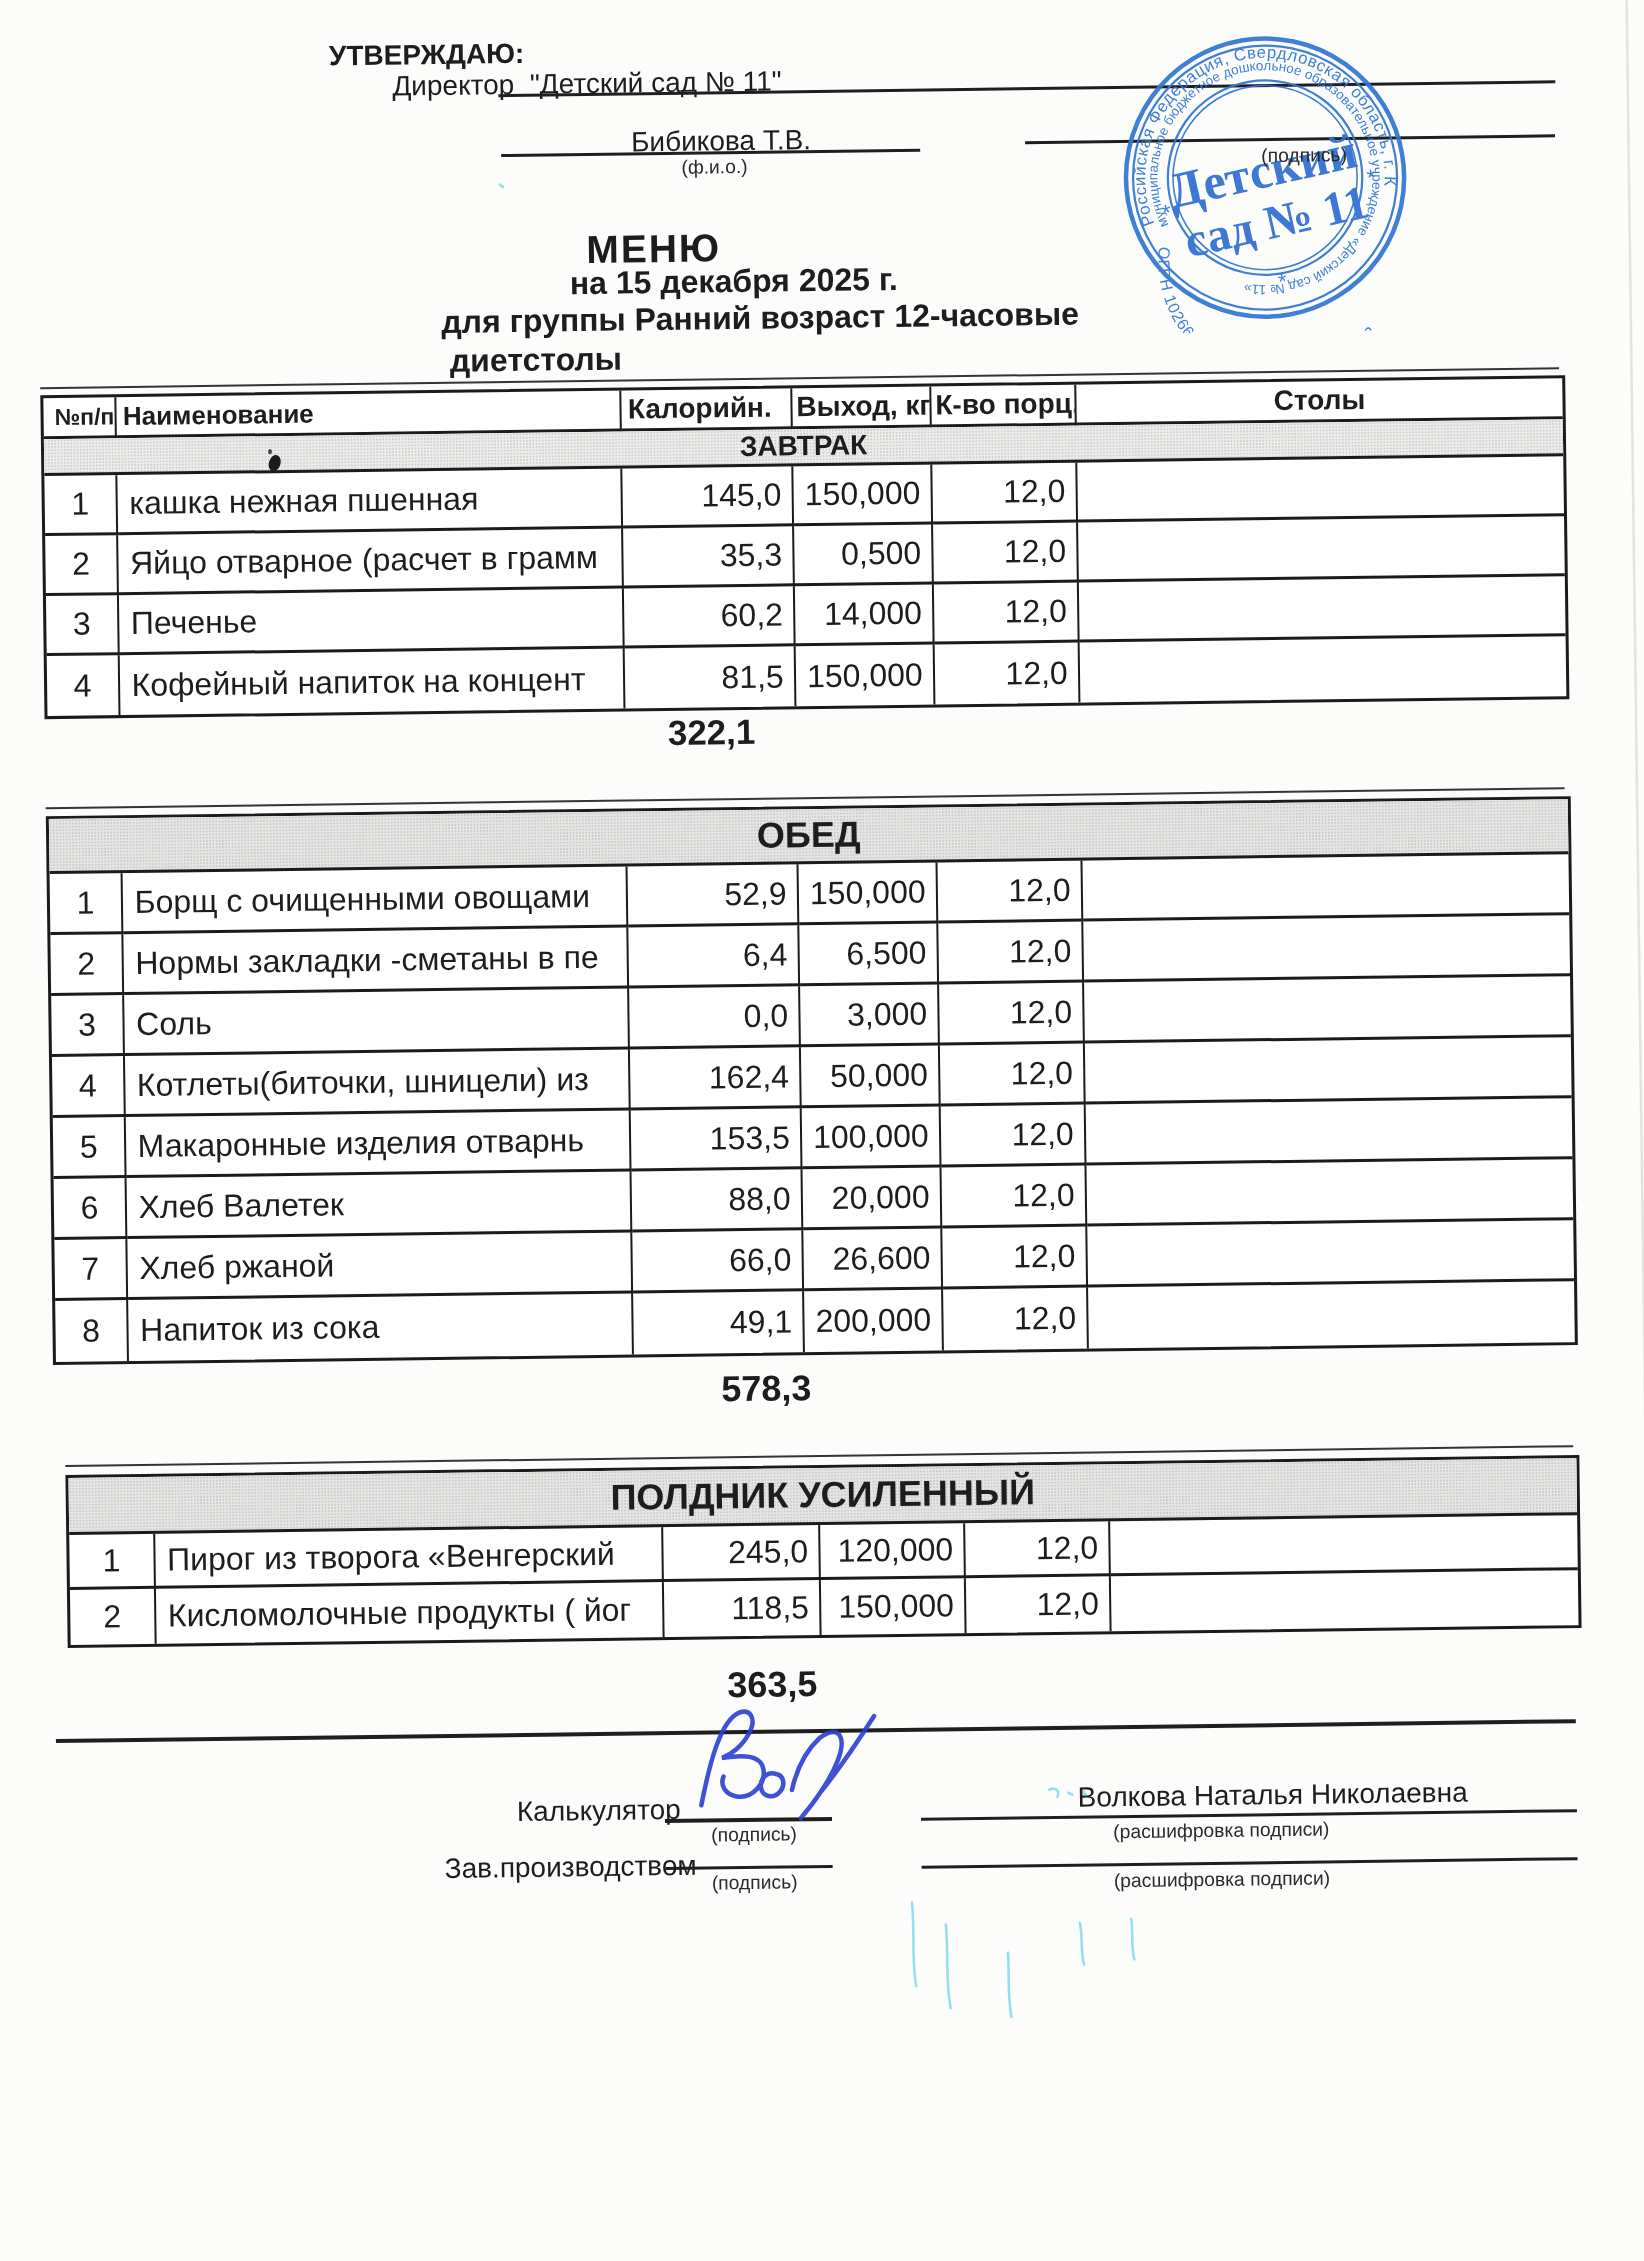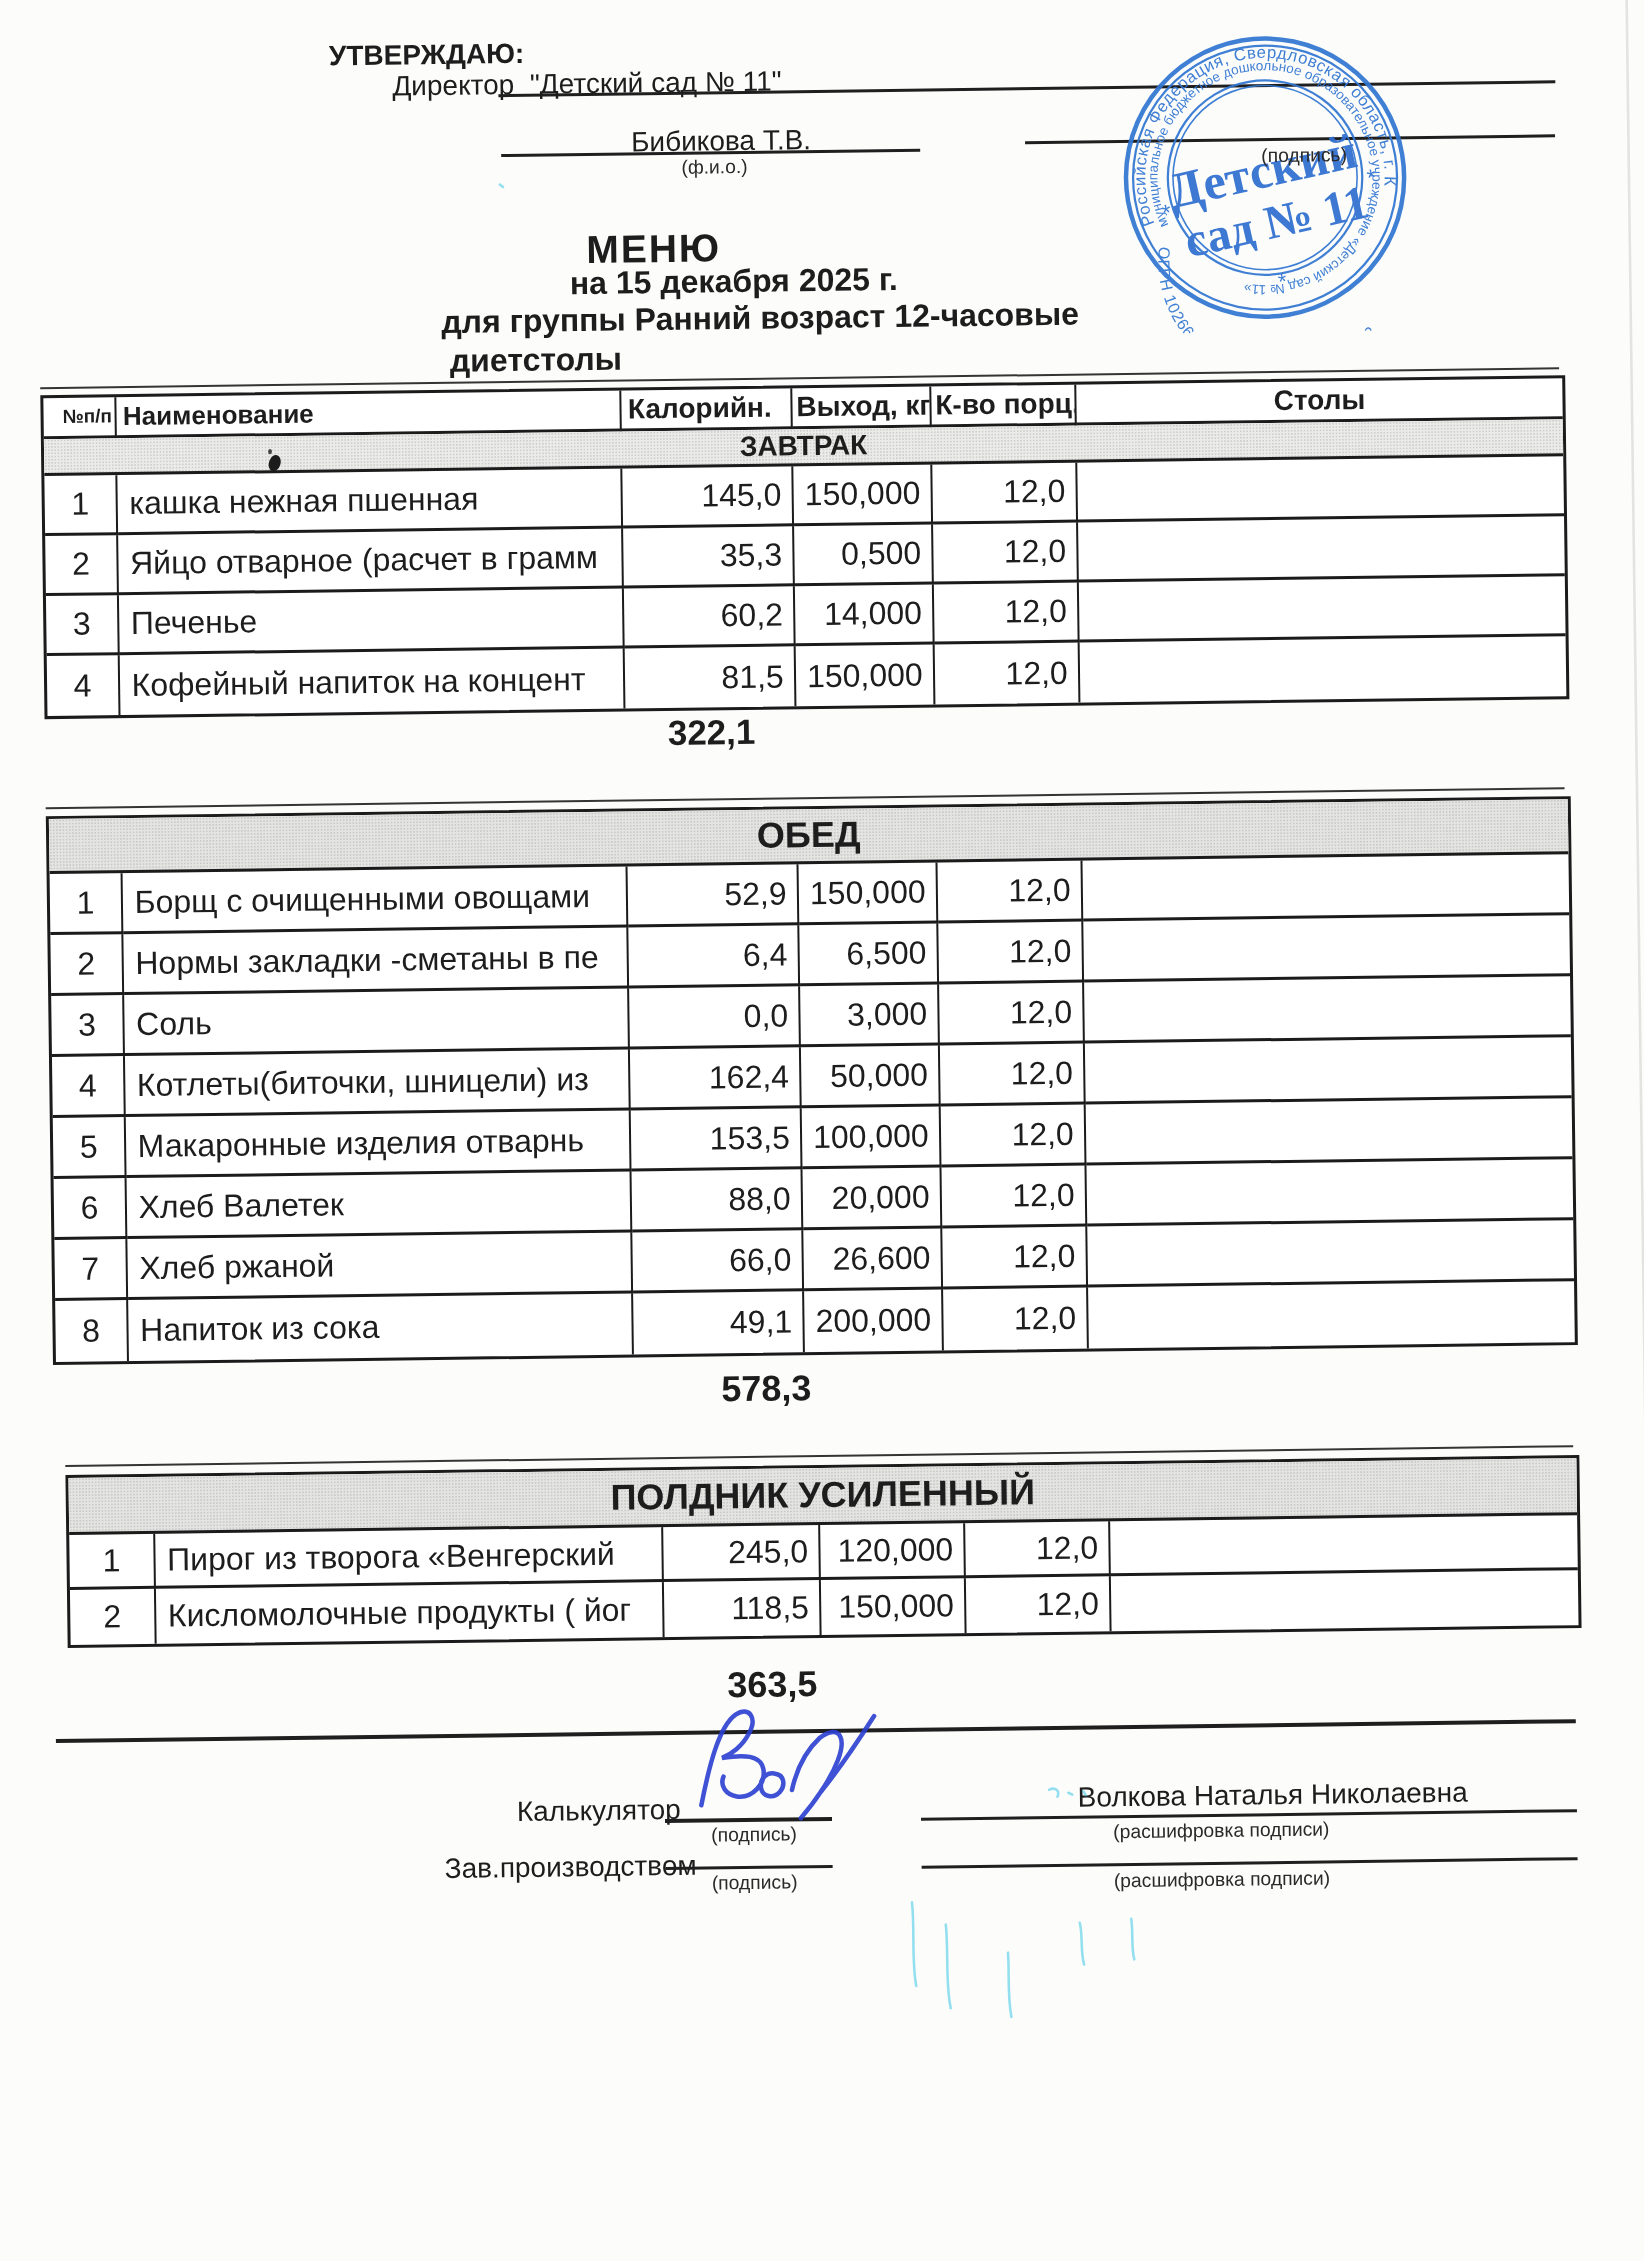--- a/index.html
+++ b/index.html
@@ -105,21 +105,21 @@
   </svg>
 
   <div class="txt b" style="left:598px;top:227px;font-size:39px;letter-spacing:1.9px;">МЕНЮ</div>
   <div class="txt b" style="left:581px;top:264px;font-size:32px;">на  15 декабря 2025 г.</div>
   <div class="txt b" style="left:452px;top:301px;font-size:32px;">для группы Ранний возраст 12-часовые</div>
   <div class="txt b" style="left:460px;top:340px;font-size:32px;">диетстолы</div>
 
   <div class="thinline" style="left:50px;top:377px;width:1519px;"></div>
   <div class="tbl" id="tbl-breakfast">
     <div class="tr">
-      <div class="th" style="font-size:19px;padding-left:19px;">№п/п</div>
+      <div class="th" style="font-size:23px;padding-left:11px;">№п/п</div>
       <div class="th">Наименование</div>
       <div class="th" style="font-size:28px;">Калорийн.</div>
       <div class="th" style="font-size:28px;padding-left:3.9px;">Выход, кг</div>
       <div class="th" style="font-size:28px;padding-left:3.9px;">К-во порц.</div>
       <div class="th center">Столы</div>
     </div>
     <div class="band" id="band-breakfast">ЗАВТРАК</div>
 
     <div class="tr">
       <div class="td cell-num">1</div>

